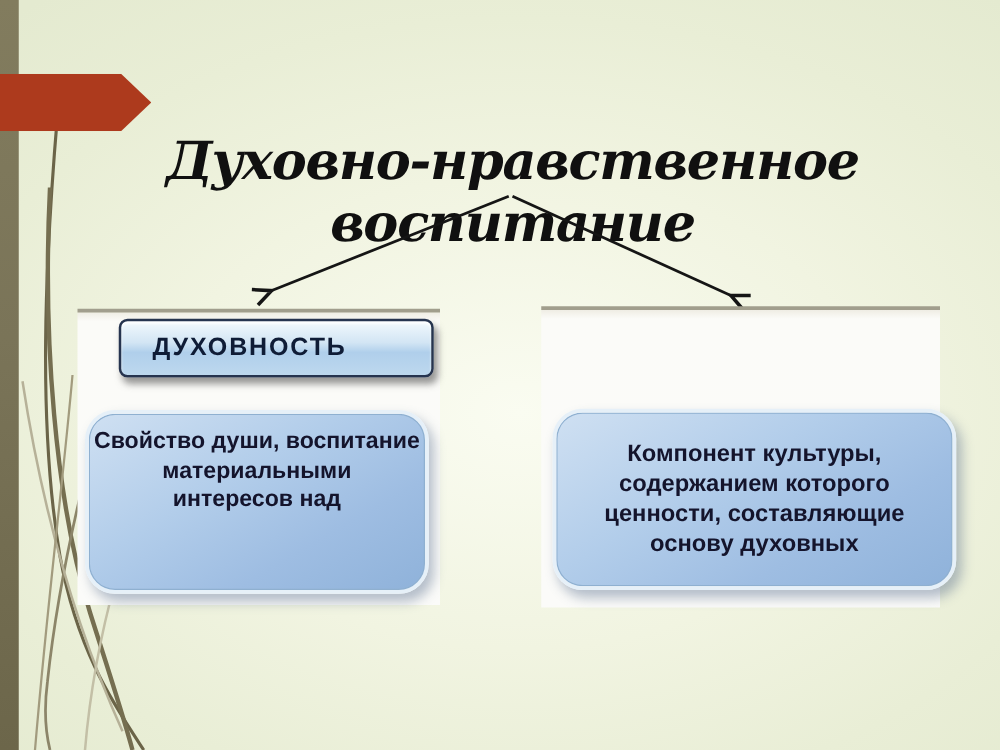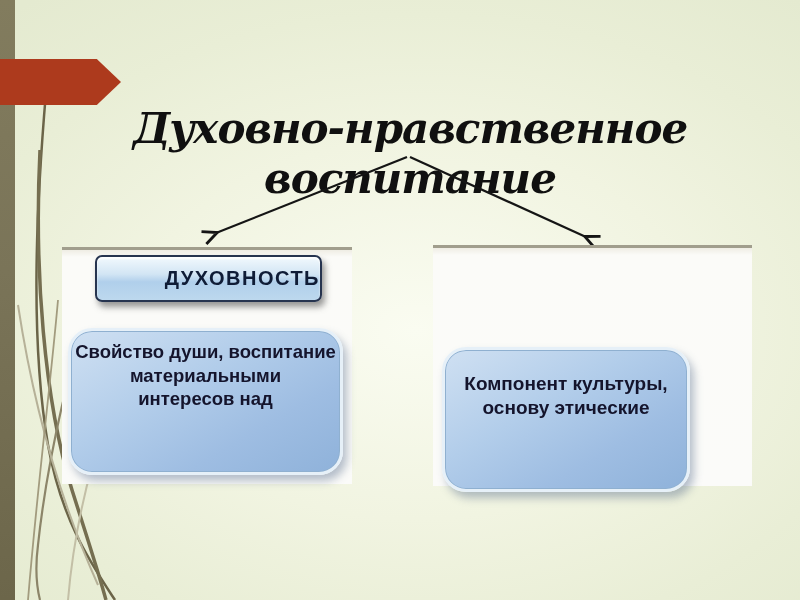--- a/index.html
+++ b/index.html
@@ -38,37 +38,37 @@
     border-top:3px solid #a19e8d;
   }
   #panel-left{left:62px;top:247px;width:290px;height:234px;}
   #panel-right{left:433px;top:245px;width:319px;height:238px;}
   
   .header-box{
     position:absolute;
     border:2px solid #26344f;border-radius:7px;
     background:linear-gradient(#f2f9fd 0%, #d2e5f4 40%, #b0cfeb 58%, #bdd8ee 100%);
     box-shadow:3px 5px 6px rgba(70,70,70,.55), inset 0 2px 2px rgba(255,255,255,.9);
-    display:flex;align-items:center;justify-content:flex-end;
-    font-weight:bold;font-size:20px;letter-spacing:1.5px;color:#0f1c36;
+    display:flex;align-items:center;justify-content:flex-start;
+    font-weight:bold;font-size:20px;letter-spacing:1.5px;color:#0f1c36;padding-left:25px;
   }
   #header-left{left:95px;top:255px;width:223px;height:43px;}
   #header-right{left:470px;top:252px;width:242px;height:43px;}
   
   .body-box{
     position:absolute;border-radius:24px;
     border:3px solid #e6f0f8;
     background:linear-gradient(150deg,#cfe0f2 0%, #b2cdea 40%, #9ebde2 70%, #8fb2da 100%);
     box-shadow:4px 6px 9px rgba(95,115,145,.45), inset 0 0 0 1px #8fb0d0;
     box-sizing:border-box;
     text-align:center;font-weight:bold;color:#14142c;
     font-size:18.5px;line-height:23.5px;
   }
   #body-left{left:68px;top:328px;width:275px;height:147px;padding-top:9px;}
-  #body-right{left:442px;top:327px;width:248px;height:145px;padding-top:22px;font-size:19px;line-height:24px;margin-top:20px;}
+  #body-right{left:442px;top:327px;width:323px;height:145px;padding-top:22px;font-size:19px;line-height:24px;}
   .body-line{display:block;}
 </style>
 </head>
 <body>
 
 <div id="slide">
 
   <div id="olive-bar"></div>
 
   <svg id="grass" width="320" height="600" viewBox="0 0 320 600">
@@ -103,16 +103,18 @@
 
 
   <div id="body-left" class="body-box">
     <span class="body-line">Свойство души, воспитание</span>
     <span class="body-line">материальными</span>
     <span class="body-line">интересов над</span>
   </div>
 
   <div id="body-right" class="body-box">
     <span class="body-line">Компонент культуры,</span>
-    <span class="body-line">основу этические</span>
+    <span class="body-line">содержанием которого</span>
+    <span class="body-line">ценности, составляющие</span>
+    <span class="body-line">основу духовных</span>
   </div>
 
 </div>
 
 </body></html>

